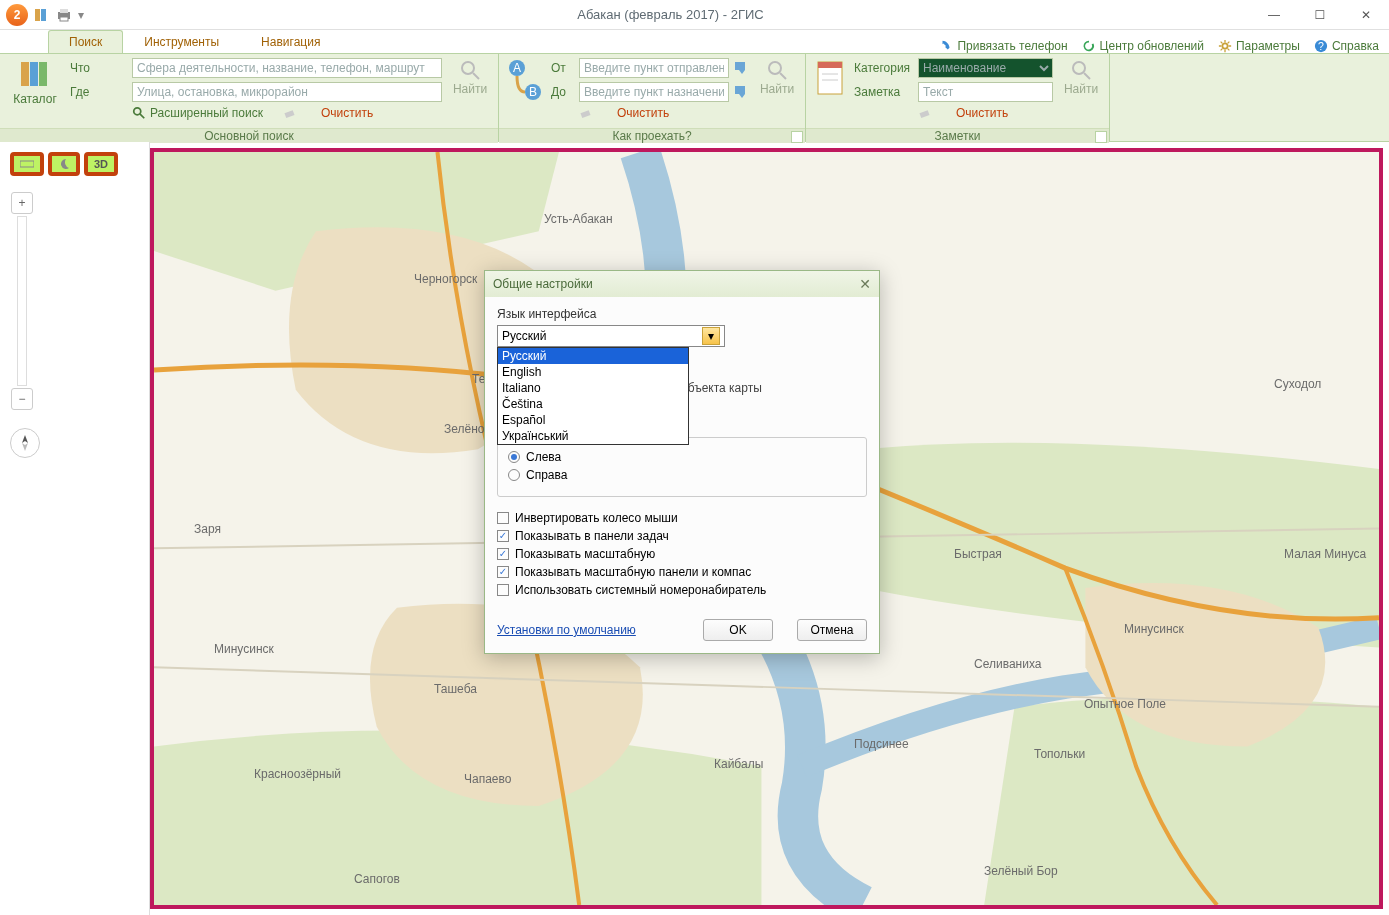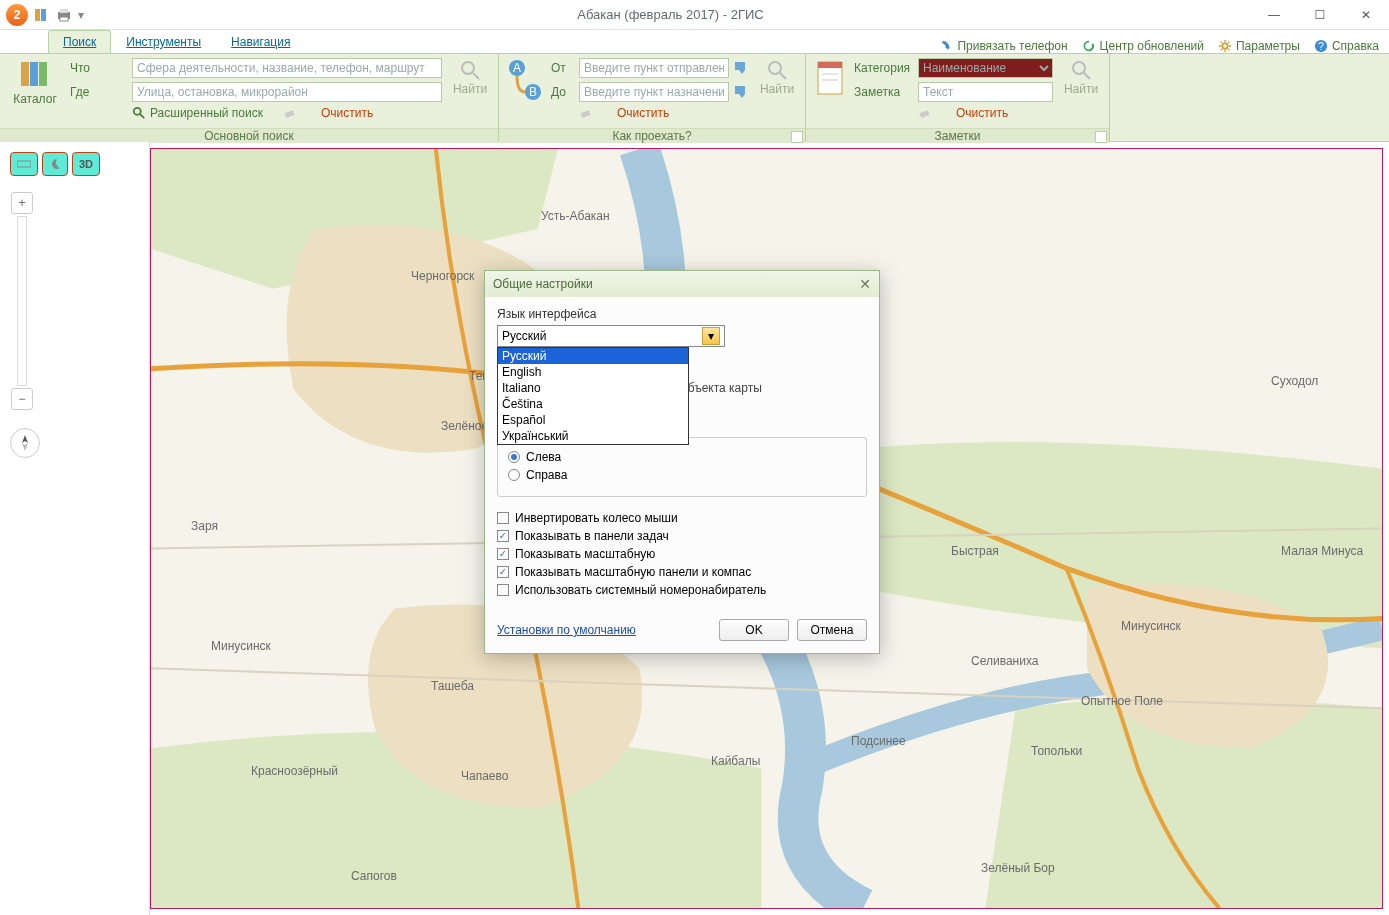--- a/index.html
+++ b/index.html
@@ -11,21 +11,21 @@
 .titlebar .qat { display: flex; align-items: center; padding: 0 6px; gap: 6px; }
 .logo { width: 22px; height: 22px; border-radius: 50%; background: linear-gradient(#ff9a3c,#e8631a); display: flex; align-items: center; justify-content: center; color: #fff; font-weight: bold; font-size: 14px; }
 .qat-icon { width: 16px; height: 16px; cursor: pointer; }
 .titlebar .title { flex: 1; text-align: center; color: #5f6b73; font-size: 13px; }
 .win-controls { display: flex; }
 .win-controls div { width: 46px; height: 30px; display: flex; align-items: center; justify-content: center; color: #555; cursor: pointer; }
 
 
 .tabstrip { height: 24px; background: #fff; display: flex; align-items: flex-end; border-bottom: 1px solid #b8d3a3; }
 .tabstrip .spacer { width: 48px; }
-.tab { padding: 4px 14px; color: #0369a1; cursor: pointer; border: 1px solid transparent; border-bottom: none; text-decoration: underline; }
+.tab { padding: 4px 20px; color: #a16207; cursor: pointer; border: 1px solid transparent; border-bottom: none; }
 .tab.active { background: #e9f1dc; border-color: #b8d3a3; border-radius: 3px 3px 0 0; }
 .right-links { margin-left: auto; display: flex; gap: 14px; padding-right: 10px; align-items: center; }
 .right-links .rl { display: flex; align-items: flex-start; gap: 4px; color: #4a7a3a; cursor: pointer; }
 .rl-icon { width: 14px; height: 14px; }
 
 
 .ribbon { height: 88px; background: #e9f1dc; border-bottom: 1px solid #b8d3a3; display: flex; }
 .rgroup { border-right: 1px solid #b8d3a3; display: flex; flex-direction: column; }
 .rgroup .body { flex: 1; display: flex; align-items: flex-start; padding: 4px 8px; gap: 8px; }
 .rgroup .caption { height: 18px; text-align: center; color: #5a7a4a; font-size: 11px; background: #dfe9ce; border-top: 1px solid #cfdeb9; position: relative; }
@@ -37,33 +37,33 @@
 .form-row input { width: 310px; height: 20px; border: 1px solid #b8c9a5; padding: 0 4px; background: #fff; color: #333; }
 .form-row input::placeholder { color: #9aa; }
 .linkbtn { display: flex; align-items: center; gap: 4px; color: #4a7a3a; cursor: pointer; }
 .linkbtn.disabled { color: #c2410c; cursor: default; gap: 24px; }
 .iconbtn { width: 40px; display: flex; flex-direction: column; align-items: center; color: #9caa8f; cursor: pointer; }
 .iconbtn .si { width: 24px; height: 24px; }
 .route .form-row label { width: 24px; }
 .route .form-row input { width: 150px; }
 .notes .form-row label { width: 60px; }
 .notes .form-row input { width: 135px; }
-.notes select { width: 135px; height: 20px; border: 1px solid #b8c9a5; background: #7f1d1d; color: #9aa; }
+.notes select { width: 135px; height: 20px; border: 1px solid #b8c9a5; background: #14532d; color: #9aa; }
 
 
 .maparea { position: absolute; top: 142px; left: 0; right: 0; bottom: 0; display: flex; }
 .leftpanel { width: 150px; background: #fff; border-right: 1px solid #ddd; padding: 10px; }
 .view-toggle { display: flex; gap: 4px; }
-.vtbtn { border: 1px solid #c2410c; border-radius: 4px; padding: 4px 6px; background: #5eead4; cursor: pointer; font-size: 11px; color: #555; display: flex; align-items: center; justify-content: center; min-width: 24px; height: 24px; }
+.vtbtn { border: 4px solid #c2410c; border-radius: 4px; padding: 4px 6px; background: #bef264; cursor: pointer; font-size: 11px; color: #555; display: flex; align-items: center; justify-content: center; min-width: 24px; height: 24px; }
 .zoom { margin-top: 16px; display: flex; flex-direction: column; align-items: center; gap: 0; width: 24px; }
 .zbtn { width: 22px; height: 22px; border: 1px solid #ccc; border-radius: 3px; background: #fff; cursor: pointer; display: flex; align-items: center; justify-content: center; color: #666; }
 .ztrack { width: 10px; height: 170px; background: #fff; border: 1px solid #ddd; margin: 2px 0; }
 .compass { width: 30px; height: 30px; border-radius: 50%; border: 1px solid #ccc; margin-top: 18px; display: flex; align-items: center; justify-content: center; background: #fff; cursor: pointer; }
 
-.map { flex: 1; background: #7dd3fc; position: relative; overflow: hidden; border: 1px solid #be185d; margin: 6px 6px 6px 0; }
+.map { flex: 1; background: #7dd3fc; position: relative; overflow: hidden; border: 4px solid #be185d; margin: 6px 6px 6px 0; }
 .map svg { width: 100%; height: 100%; }
 .maplabel { position: absolute; color: #6b6b6b; font-size: 12px; white-space: nowrap; }
 
 
 .dialog { position: absolute; left: 484px; top: 270px; width: 396px; background: #fcfcfc; border: 1px solid #9ab886; box-shadow: 0 4px 20px rgba(0,0,0,0.25); z-index: 100; }
 .dlg-title { height: 26px; background: linear-gradient(#f0f5e7,#e2ecd3); display: flex; align-items: center; padding: 0 8px; color: #4a6a3a; }
 .dlg-title .close { margin-left: auto; cursor: pointer; color: #6a7a5a; font-size: 14px; }
 .dlg-body { padding: 10px 12px; }
 .dlg-body .sect-label { color: #333; margin-bottom: 4px; }
 .combo { position: relative; width: 228px; }
@@ -71,21 +71,21 @@
 .combo .cbox .arrow { margin-left: auto; width: 18px; height: 18px; background: linear-gradient(#ffe6a0,#f7c34a); border: 1px solid #c9a23a; display: flex; align-items: center; justify-content: center; }
 .combo .dropdown { position: absolute; top: 22px; left: 0; width: 192px; border: 1px solid #333; background: #fff; z-index: 10; }
 .combo .dropdown .opt { padding: 1px 4px; cursor: pointer; }
 .combo .dropdown .opt.selected { background: #1a63d9; color: #fff; }
 .fieldset { border: 1px solid #ccc; border-radius: 3px; padding: 8px 10px 10px; margin-top: 32px; position: relative; }
 .fieldset .legend { position: absolute; top: -8px; left: 8px; background: #fcfcfc; padding: 0 4px; color: #333; }
 .radio-row, .check-row { display: flex; align-items: center; gap: 6px; margin: 4px 0; cursor: pointer; }
 .radio { width: 12px; height: 12px; border: 1px solid #888; border-radius: 50%; display: flex; align-items: center; justify-content: center; }
 .radio.checked::after { content: ""; width: 6px; height: 6px; border-radius: 50%; background: #3a78d6; }
 .check { width: 12px; height: 12px; border: 1px solid #888; display: flex; align-items: center; justify-content: center; color: #3a78d6; font-size: 10px; line-height: 1; }
-.dlg-footer { display: flex; align-items: center; padding: 8px 12px 12px; gap: 8px; }
+.dlg-footer { display: flex; align-items: center; padding: 8px 12px 12px; gap: 24px; }
 .dlg-footer .reset { color: #1a4db3; text-decoration: underline; cursor: pointer; }
 .dlg-footer .spacer { flex: 1; }
 .dlg-footer button { width: 70px; height: 22px; border: 1px solid #aaa; background: linear-gradient(#fdfdfd,#eee); border-radius: 3px; cursor: pointer; }
 </style>
 </head>
 <body>
 
 <div class="titlebar">
   <div class="qat">
     <div class="logo">

